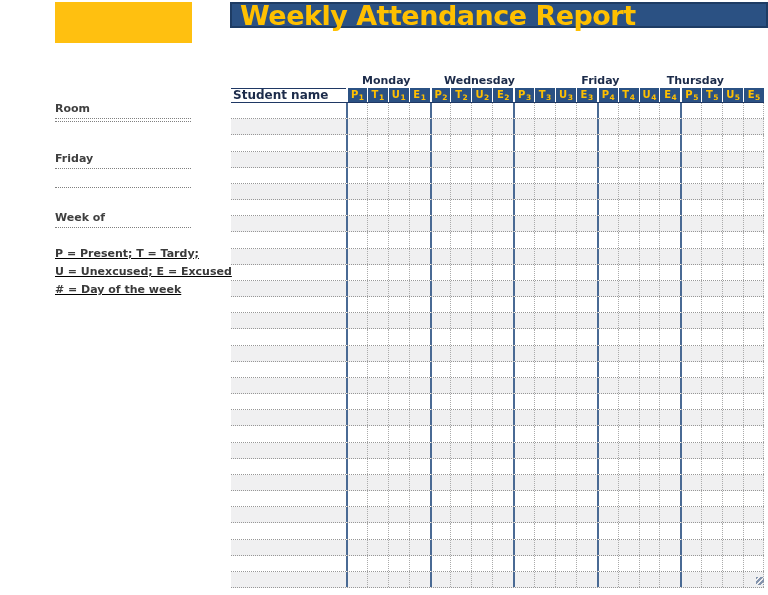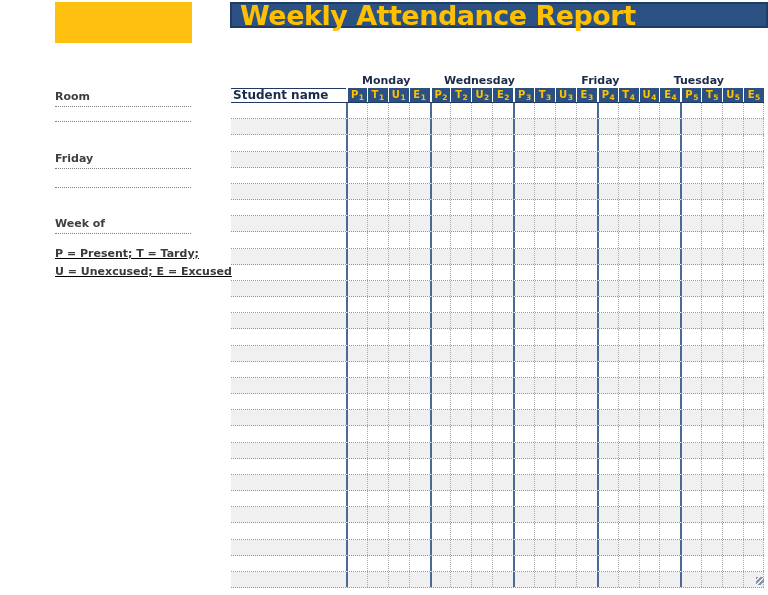--- a/index.html
+++ b/index.html
@@ -12,21 +12,21 @@
   .title-banner { position:absolute; left:230px; top:2px; width:538px; height:26px;
                   background:#2B5183; border:2px solid #1E3C64; display:flex; align-items:center; }
   .title-banner .title { color:#FFC000; font-weight:bold; font-size:27px; padding-left:8px;
                          letter-spacing:-0.5px; white-space:nowrap; }
 
   
   .sidebar { position:absolute; left:55px; top:86px; width:136px; }
   .field { position:absolute; left:0; width:136px; }
   .field .lbl { font-size:11px; font-weight:bold; color:#3F3F3F; line-height:14px; }
   .field .fill-line { margin-top:2px; border-bottom:1.6px dotted #808080; height:1px; width:136px; }
-  .f0{top:4px} .f1{top:33px} .f2{top:66px} .f3{top:99px} .f4{top:131px}
+  .f0{top:16px} .f1{top:33px} .f2{top:66px} .f3{top:99px} .f4{top:125px}
   .legend { position:absolute; left:0; top:159px; width:180px;text-decoration:underline; }
   .legend div { font-size:11px; font-weight:bold; color:#3A3A3A; line-height:18px; white-space:nowrap; }
 
   
   .table-wrap { position:absolute; left:231px; top:74px; width:533px; }
   .day-row { margin-left:75px; width:418px; height:14px; display:grid;
              grid-template-columns:repeat(4,1fr);text-align:right; }
   .day-label { font-size:11px; font-weight:bold; color:#1C2B4A; line-height:13px; padding-left:4px; white-space:nowrap; }
 
   .header-row { display:grid; grid-template-columns:115px repeat(20,1fr); height:15px;
@@ -77,29 +77,30 @@
     <div class="field f3">
       <div class="fill-line"></div>
     </div>
     <div class="field f4">
       <div class="lbl">Week of</div>
       <div class="fill-line"></div>
     </div>
     <div class="legend">
       <div>P = Present; T = Tardy;</div>
       <div>U = Unexcused; E = Excused</div>
+      <div># = Day of the week</div>
     </div>
   </div>
 
   <div class="table-wrap">
     <div class="day-row">
         <div class="day-label">Monday</div>
         <div class="day-label">Wednesday</div>
         <div class="day-label">Friday</div>
-        <div class="day-label">Tuesday</div>
+        <div class="day-label">Thursday</div>
         <div class="day-label">Sunday</div>
       </div>
     <div class="header-row">
       <div class="name-hdr">Student name</div>
     <div class="band-cell group-start">
           <span>P</span>
           <span class="sub">1</span>
         </div>
         <div class="band-cell">
           <span>T</span>

